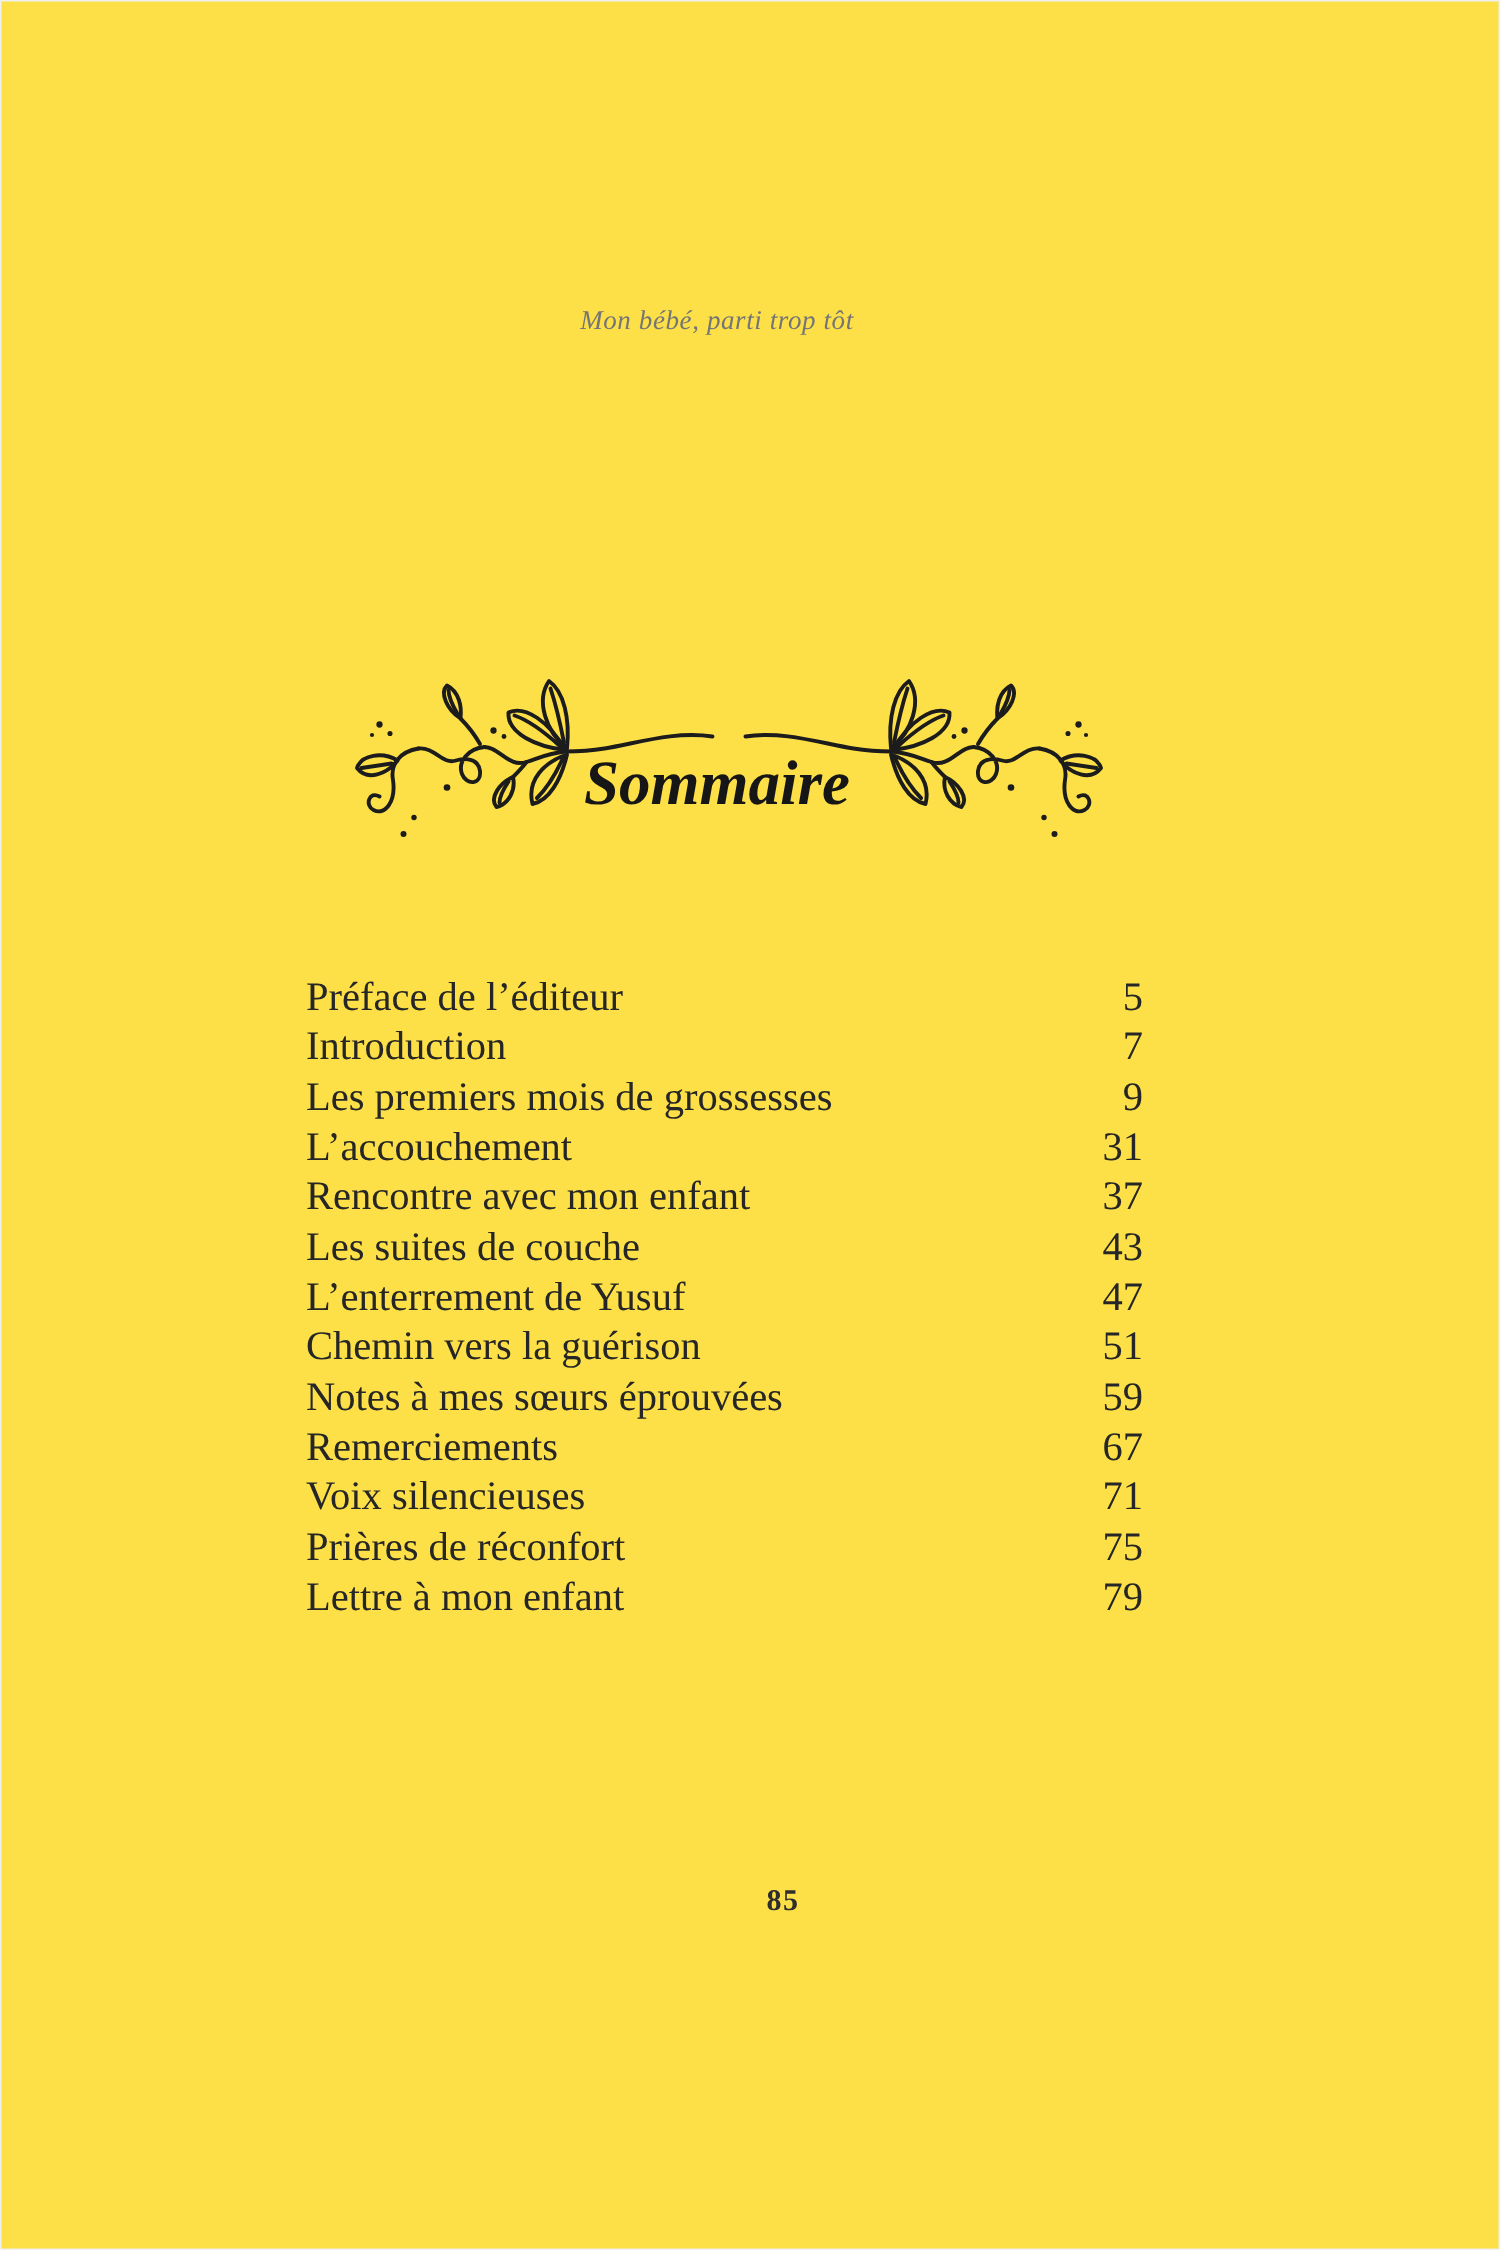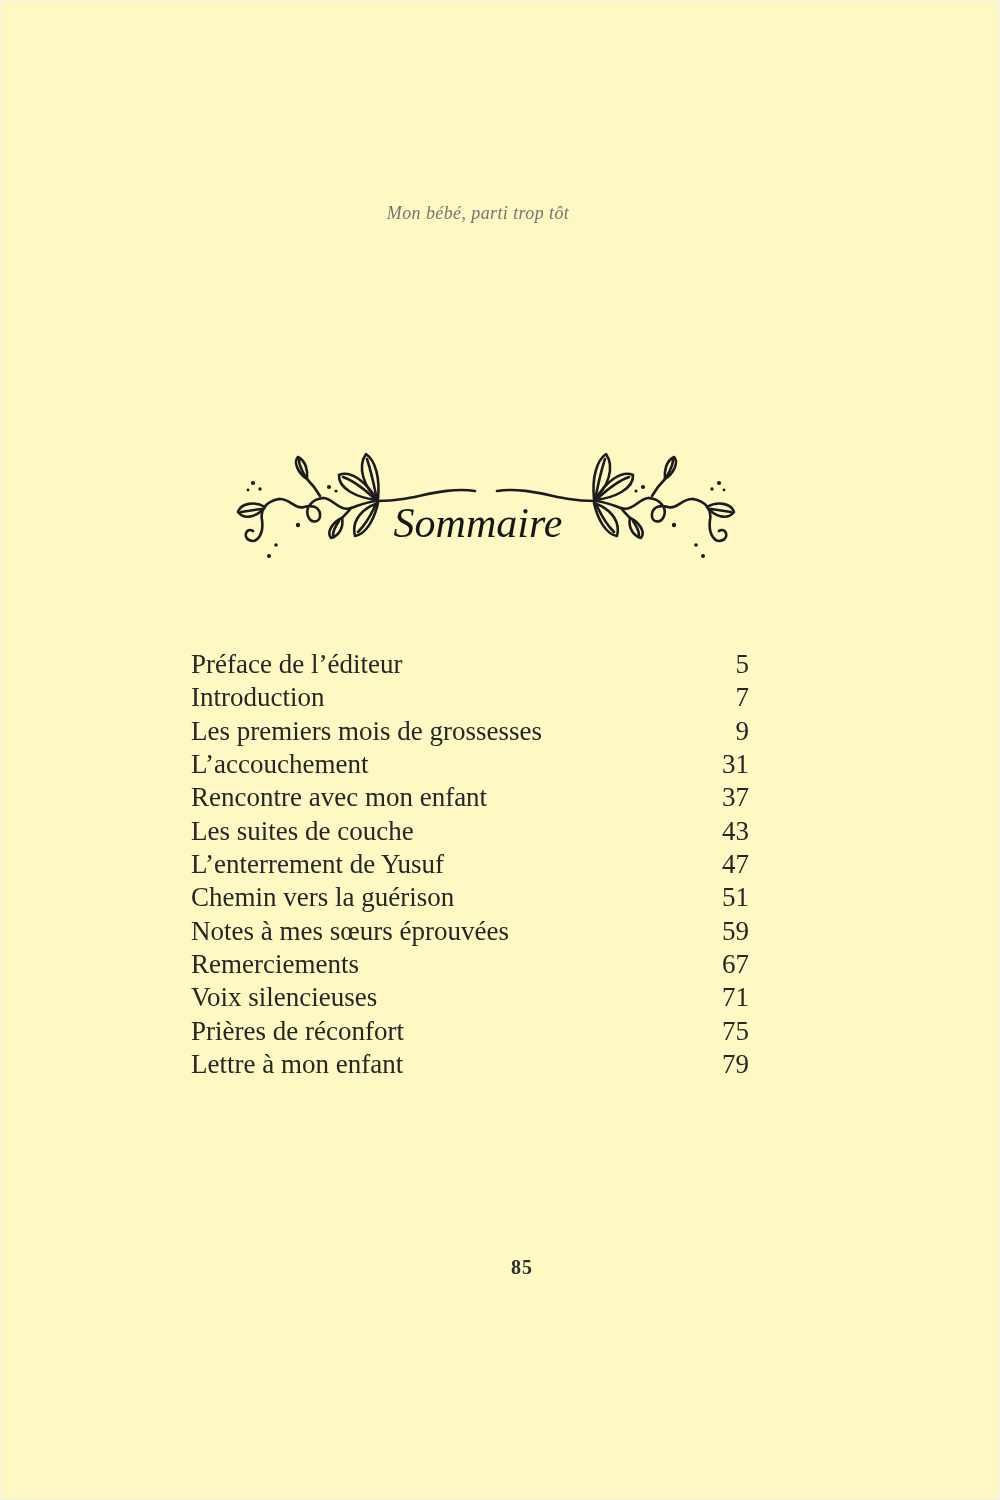--- a/index.html
+++ b/index.html
@@ -1,19 +1,19 @@
 <!DOCTYPE html>
 <html><head>
 <meta charset="utf-8">
 <style>
   html,body{margin:0;padding:0;background:#fff;}
   .page{
     position:relative;
     width:1000px;height:1500px;
-    background:#fef9c3;
+    background:#fde047;
     font-family:"Liberation Serif","DejaVu Serif",serif;
     overflow:hidden;
     box-shadow:inset 0 0 0 1px #f0f0f0;
   }
   
   .content{position:absolute;top:0;left:0;width:956px;height:100%;}
 
   .running-header{
     position:absolute;top:203px;left:0;width:100%;
     text-align:center;
@@ -25,28 +25,28 @@
 
   .ornament{position:absolute;top:446px;left:0;width:100%;height:130px;}
   .flourish{position:absolute;top:0;width:250px;height:115px;}
   .flourish svg{display:block;width:100%;height:100%;}
   .flourish-left{left:227px;}
   .flourish-right{left:495px;transform:scaleX(-1);}
   .section-title{
     position:absolute;top:56px;left:0;width:100%;
     text-align:center;
     font-size:42px;
-    font-weight:normal;
+    font-weight:bold;
     font-style:italic;
     color:#161616;
     line-height:1;
   }
 
   .toc{
-    position:absolute;top:648px;left:191px;width:558px;
+    position:absolute;top:648px;left:204px;width:558px;
     font-size:27px;
     color:#262626;
   }
   .toc-row{
     display:flex;
     justify-content:space-between;
     align-items:baseline;
     height:33.35px;
     line-height:33.35px;
   }

